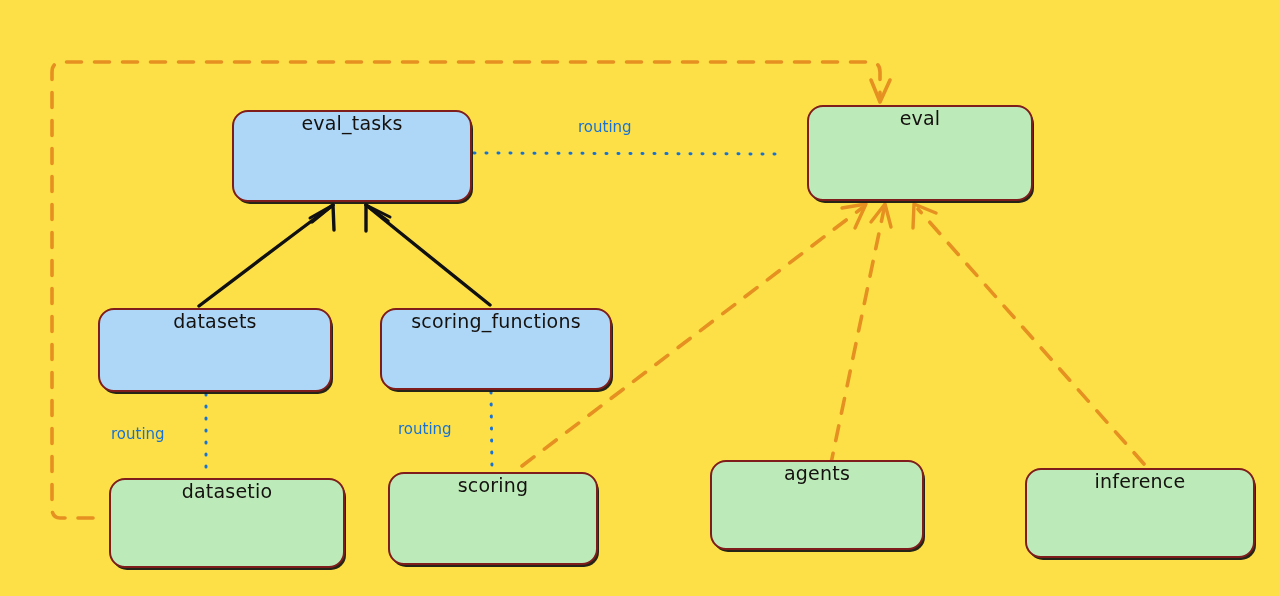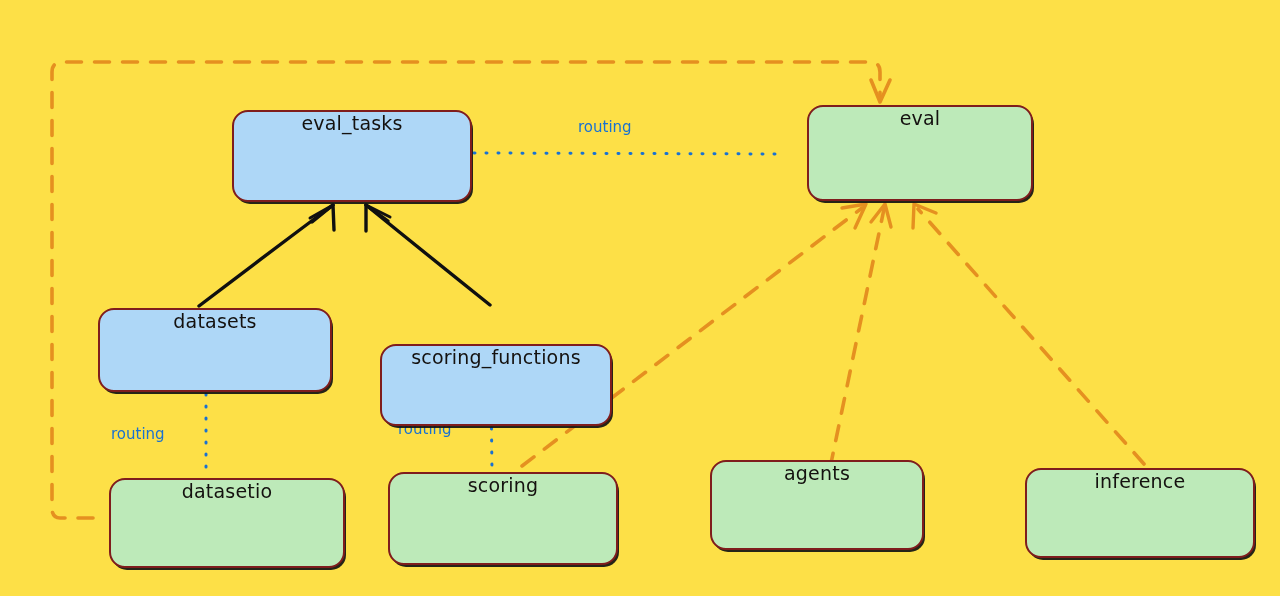--- a/index.html
+++ b/index.html
@@ -118,29 +118,29 @@
   </div>
 
   <div class="node node-provider" style="left:807px; top:105px; width:226px; height:96px;">
     <span class="node-label">eval</span>
   </div>
 
   <div class="node node-api" style="left:98px; top:308px; width:234px; height:84px;">
     <span class="node-label">datasets</span>
   </div>
 
-  <div class="node node-api" style="left:380px; top:308px; width:232px; height:82px;margin-top:36px;">
+  <div class="node node-api" style="left:380px; top:308px; width:232px; height:82px;">
     <span class="node-label">scoring_functions</span>
   </div>
 
   <div class="node node-provider" style="left:95px; top:478px; width:236px; height:90px;margin-left:14px;">
     <span class="node-label">datasetio</span>
   </div>
 
-  <div class="node node-provider" style="left:388px; top:472px; width:230px; height:93px;">
+  <div class="node node-provider" style="left:388px; top:472px; width:210px; height:93px;">
     <span class="node-label">scoring</span>
   </div>
 
   <div class="node node-provider" style="left:710px; top:460px; width:214px; height:90px;">
     <span class="node-label">agents</span>
   </div>
 
   <div class="node node-provider" style="left:1025px; top:468px; width:230px; height:90px;">
     <span class="node-label">inference</span>
   </div>

